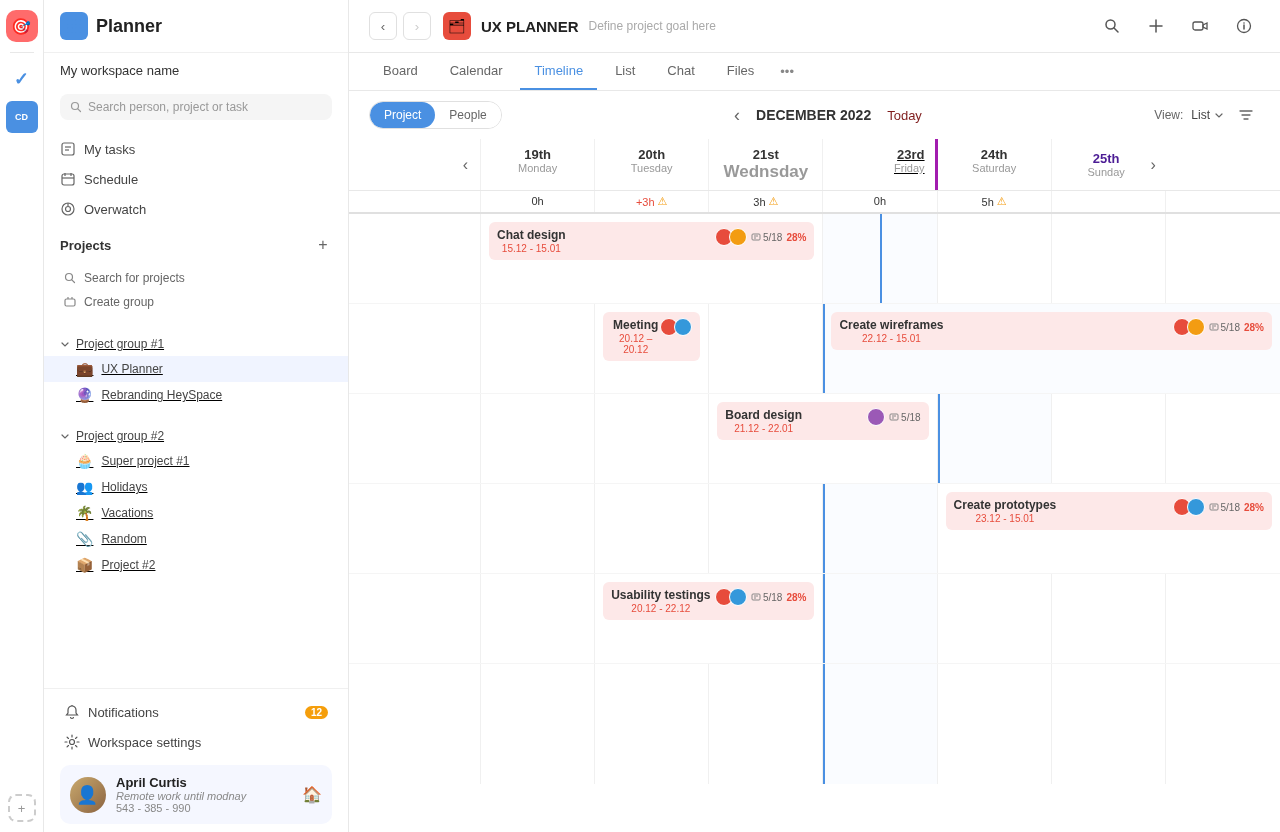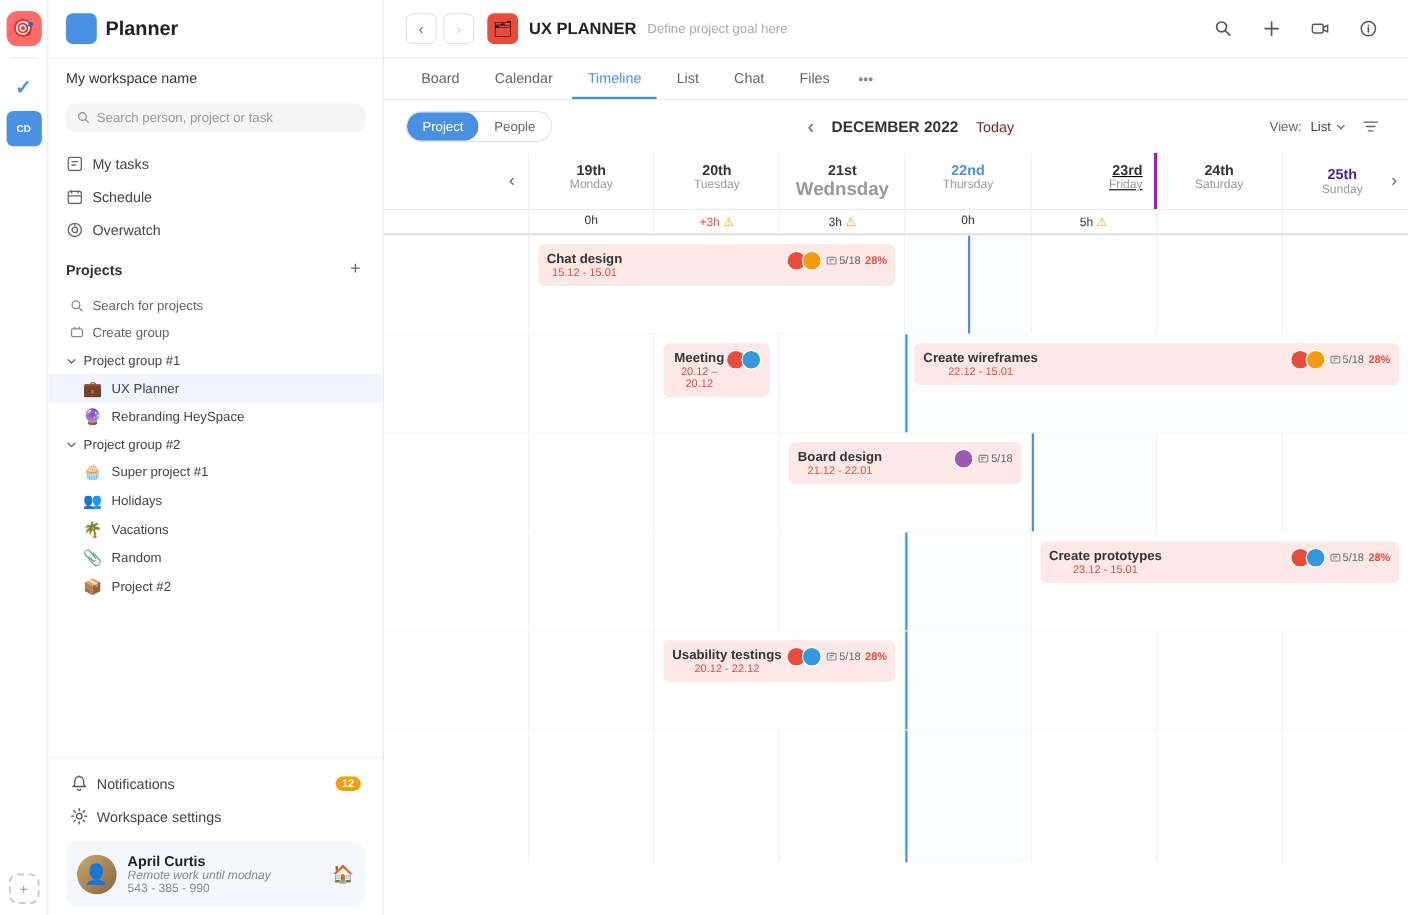--- a/index.html
+++ b/index.html
@@ -20,21 +20,21 @@
     .nav-icon { width: 16px; height: 16px; display: flex; align-items: center; justify-content: center; color: #666; }
 
     .sidebar-section { padding: 8px 16px 4px; }
     .sidebar-section-header { display: flex; align-items: center; justify-content: space-between; margin-bottom: 6px; }
     .sidebar-section-title { font-size: 13px; font-weight: 600; color: #333; }
     .section-add { width: 18px; height: 18px; border-radius: 4px; display: flex; align-items: center; justify-content: center; cursor: pointer; color: #666; font-size: 16px; }
 
     .sidebar-actions { padding: 2px 16px; }
     .sidebar-action { display: flex; align-items: center; gap: 8px; padding: 5px 4px; color: #666; font-size: 12px; cursor: pointer; }
 
-    .project-group { margin: 0 0; }
+    .project-group { margin: 16px 0; text-decoration: underline; }
     .project-group-header { display: flex; align-items: center; gap: 6px; padding: 5px 16px; cursor: pointer; color: #444; font-size: 12px; font-weight: 500; }
     .project-item { display: flex; align-items: center; gap: 8px; padding: 5px 16px 5px 32px; cursor: pointer; color: #444; font-size: 12px; border-radius: 0; }
     .project-item.active { background: #f0f4ff; }
 
     .sidebar-bottom { padding: 8px 16px; border-top: 1px solid #f0f0f0; margin-top: auto; }
     .sidebar-bottom-item { display: flex; align-items: center; gap: 8px; padding: 7px 4px; cursor: pointer; color: #444; font-size: 13px; }
     .notification-badge { background: #f59e0b; color: white; border-radius: 10px; font-size: 10px; padding: 1px 6px; font-weight: 600; }
 
     .user-card { display: flex; align-items: center; gap: 10px; padding: 10px; background: #f5f7ff; border-radius: 10px; margin-top: 8px; cursor: pointer; }
     .user-avatar { width: 36px; height: 36px; border-radius: 50%; background: #c4a882; overflow: hidden; flex-shrink: 0; display: flex; align-items: center; justify-content: center; font-size: 14px; }
@@ -369,24 +369,20 @@
           <div style="font-size:11px;color:#999;">Monday</div>
         </div>
         <div style="padding:8px 10px; text-align:center; border-right:1px solid #f0f0f0;">
           <div style="font-size:13px;font-weight:600;color:#333;">20th</div>
           <div style="font-size:11px;color:#999;">Tuesday</div>
         </div>
         <div style="padding:8px 10px; text-align:center; border-right:1px solid #f0f0f0;">
           <div style="font-size:13px;font-weight:600;color:#333;">21st</div>
           <div style="font-size:17px;color:#999;font-weight:bold;">Wednsday</div>
         </div>
-        <div style="padding:8px 10px; text-align:center; border-right:1px solid #f0f0f0;">
-          <div style="font-size:13px;font-weight:600;color:#4a90e2;">22nd</div>
-          <div style="font-size:11px;color:#999;">Thursday</div>
-        </div>
         <div style="padding:8px 10px; text-align:right; border-right:3px solid #a21caf;text-decoration:underline;">
           <div style="font-size:13px;font-weight:600;color:#333;">23rd</div>
           <div style="font-size:11px;color:#999;">Friday</div>
         </div>
         <div style="padding:8px 10px; text-align:center; border-right:1px solid #f0f0f0;">
           <div style="font-size:13px;font-weight:600;color:#333;">24th</div>
           <div style="font-size:11px;color:#999;text-align:center;">Saturday</div>
         </div>
         <div style="padding:8px 10px; text-align:center; display:flex; align-items:center; justify-content:space-between;">
           <div style="flex:1;">

